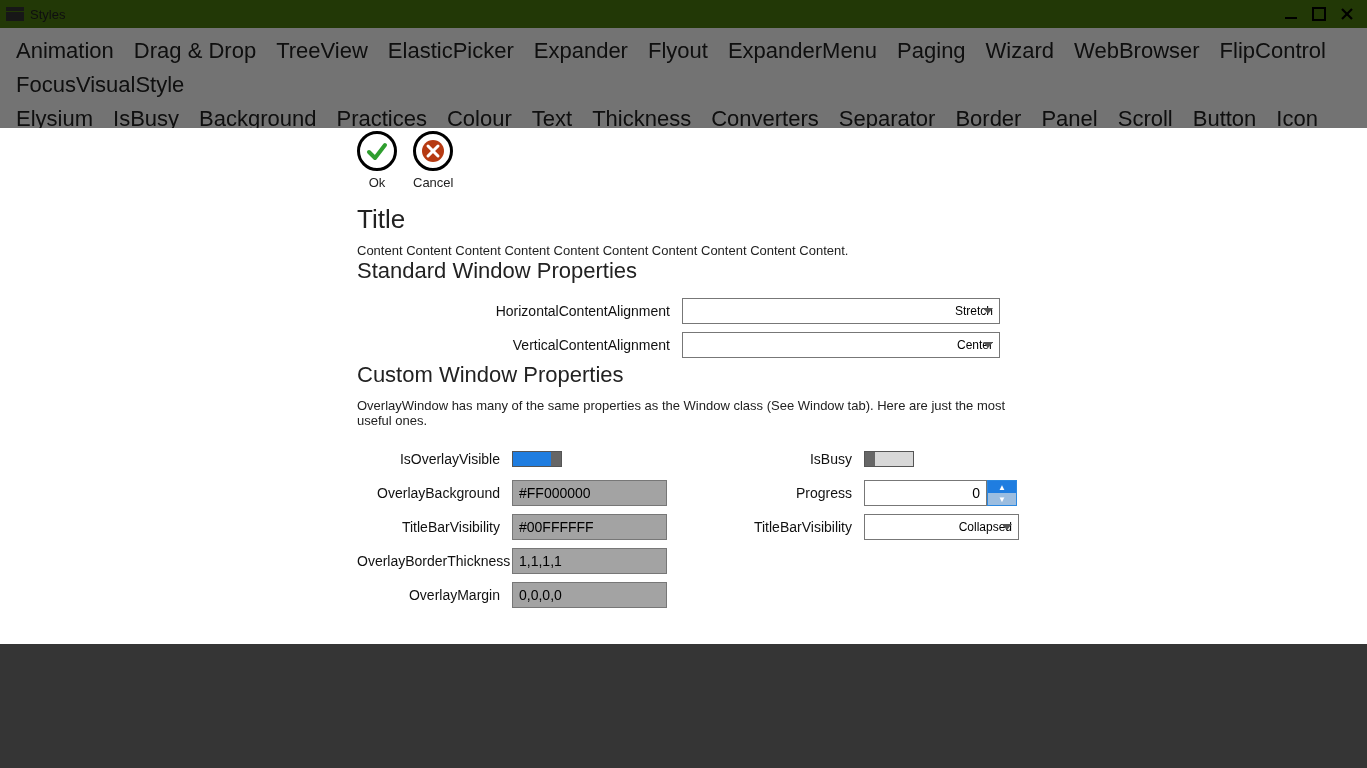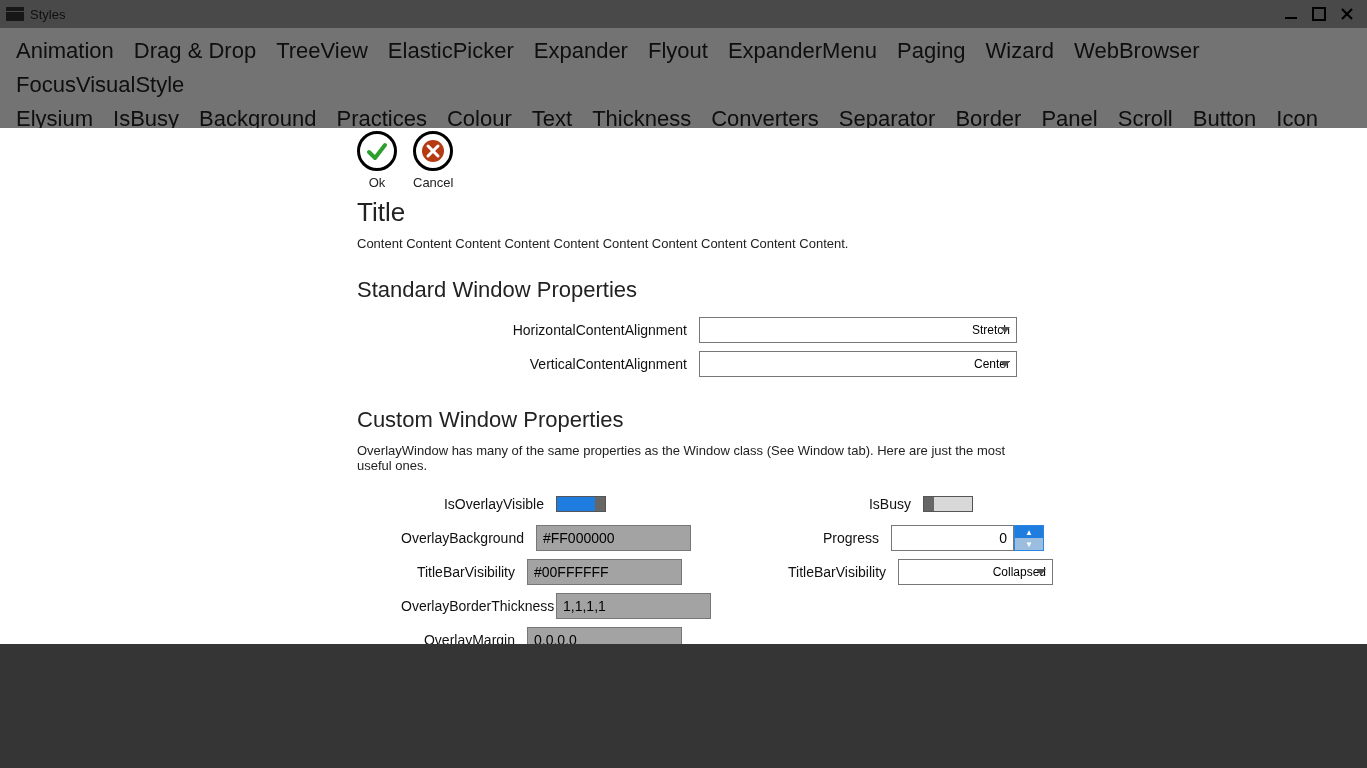--- a/index.html
+++ b/index.html
@@ -1,19 +1,19 @@
 <!DOCTYPE html>
 <html><head>
 <meta charset="utf-8">
 <style>
   * { box-sizing: border-box; margin: 0; padding: 0; font-family: "Segoe UI", Arial, sans-serif; }
   html, body { width: 1367px; height: 768px; overflow: hidden; background: #fff; }
 
   
-  .title-bar { height: 28px; background: #a3a3a3; display: flex; align-items: center; padding: 0 6px; }
+  .title-bar { height: 28px; background: #4d7c0f; display: flex; align-items: center; padding: 0 6px; }
   .title-bar .app-icon { width: 18px; height: 14px; margin-right: 6px; }
   .title-bar .title-text { font-size: 13px; color: #222; }
   .title-bar .spacer { flex: 1; }
   .title-bar .win-btn { width: 28px; height: 24px; display: flex; align-items: center; justify-content: center; font-family: inherit; font-size: 18px; line-height: 1; cursor: default; }
 
   
   .tab-strip { background: #fff; padding: 6px 6px 10px 6px; display: flex; flex-wrap: wrap; gap: 0; }
   .tab { font-size: 22px; color: #222; padding: 4px 10px 4px 10px; white-space: nowrap; cursor: default; }
 
   
@@ -21,27 +21,27 @@
   .content-inner { width: 100%; }
   .center-pane { margin-left: 357px; width: 660px; }
 
   
   .icon-row { display: flex; gap: 16px; padding-top: 3px; }
   .icon-btn { display: flex; flex-direction: column; align-items: center; gap: 2px; }
   .circle-icon { width: 40px; height: 40px; border-radius: 50%; border: 3px solid #000; display: flex; align-items: center; justify-content: center; background:#fff; }
   .icon-label { font-size: 13px; color: #222; margin-top: 2px; }
 
   
-  .page-title { font-size: 26px; font-weight: 400; color: #222; margin-top: 7px; }
+  .page-title { font-size: 26px; font-weight: 400; color: #222; margin-top: 14px; }
   .page-sub { font-size: 13px; color: #222; margin-top: 8px; }
-  .section-title { font-size: 22px; font-weight: 400; color: #222; margin-top: 26px; margin-bottom: 10px; }
+  .section-title { font-size: 22px; font-weight: 400; color: #222; margin-bottom: 10px; }
 
   
   .form-row { display: flex; align-items: center; height: 34px; }
-  .form-label { width: 325px; text-align: right; padding-right: 12px; font-size: 14px; color: #111; margin-left: 44px; }
+  .form-label { width: 325px; text-align: right; padding-right: 12px; font-size: 14px; color: #111; }
   .form-row-b .form-label { width: 155px; }
   .form-control { }
   .form-control .dropdown { width: 318px; height: 26px; border: 1px solid #777; background:#fff; display:flex; align-items:center; padding: 0 6px; font-size: 12px; position: relative; justify-content: flex-end; }
   .form-control .dropdown .dd-arrow { position: absolute; right: 6px; top: 50%; transform: translateY(-50%); }
   .form-control input[type="text"] { width: 155px; height: 26px; border: 1px solid #777; background:#a3a3a3; padding: 0 6px; font-size: 14px; }
   .right-col .dropdown { width: 155px; }
   .right-col .numeric { display:flex; }
   .right-col .numeric input { width: 123px; height: 26px; border: 1px solid #777; background:#fff; text-align:right; padding-right:6px; font-size:14px; }
   .right-col .numeric .spinners { width: 30px; height: 26px; display:flex; flex-direction:column; border:1px solid #2b88e0; }
   .right-col .numeric .spinners .sp { flex:1; display:flex; align-items:center; justify-content:center; font-size:8px; color:#fff; }
@@ -103,20 +103,21 @@
     <div class="tab">Animation</div>
     <div class="tab">Drag &amp; Drop</div>
     <div class="tab">TreeView</div>
     <div class="tab">ElasticPicker</div>
     <div class="tab">Expander</div>
     <div class="tab">Flyout</div>
     <div class="tab">ExpanderMenu</div>
     <div class="tab">Paging</div>
     <div class="tab">Wizard</div>
     <div class="tab">WebBrowser</div>
+    <div class="tab">FlipControl</div>
     <div class="tab">FocusVisualStyle</div>
     <div style="flex-basis: 100%; height: 0px;"></div>
     <div class="tab">Elysium</div>
     <div class="tab">IsBusy</div>
     <div class="tab">Background</div>
     <div class="tab">Practices</div>
     <div class="tab">Colour</div>
     <div class="tab">Text</div>
     <div class="tab">Thickness</div>
     <div class="tab">Converters</div>

